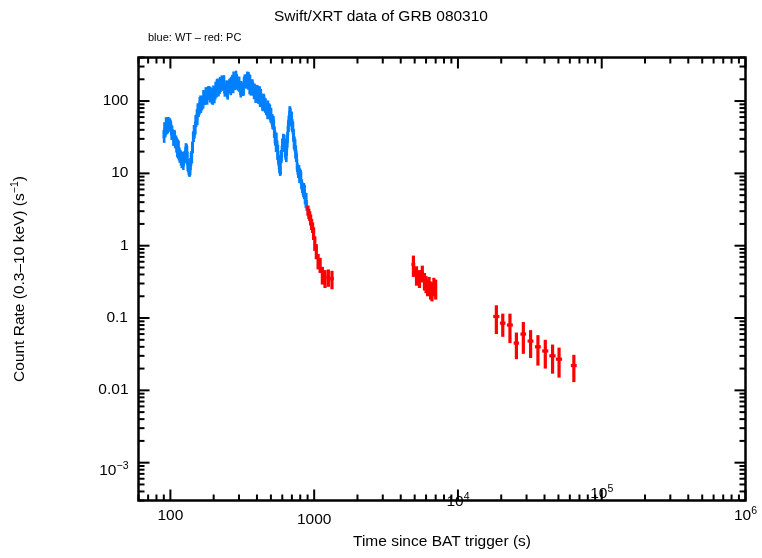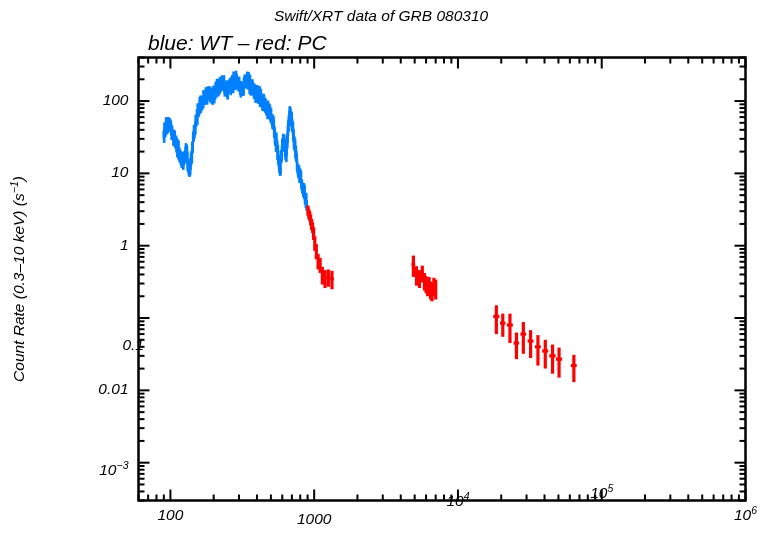--- a/index.html
+++ b/index.html
@@ -12,36 +12,35 @@
     height: 558px;
     font-family: "Liberation Sans", sans-serif;
     overflow: hidden;
     position: relative;
   }
   #figure {
     position: absolute;
     left: 0; top: 0;
     width: 762px;
     height: 440px;
-    font-style: italic;
   }
   .txt {
     position: absolute;
     white-space: nowrap;
     color: #000000;
   }
   #title {
     left: 0; top: 7px;
     width: 762px;
     text-align: center;
     font-size: 15.5px;
   }
   #subtitle {
     left: 148px; top: 31px;
-    font-size: 21px;
+    font-size: 11px;
   }
   #xlabel {
     left: 138px; top: 532px;
     width: 608px;
     text-align: center;
     font-size: 15.5px;
   }
   #ylabel-wrap {
     position: absolute;
     left: 0px;
@@ -78,20 +77,21 @@
 </style>
 </head>
 <body>
 
 <div id="figure">
 
   <div class="txt" id="title">Swift/XRT data of GRB 080310</div>
 
   <div class="txt" id="subtitle">blue: WT – red: PC</div>
 
+  <div class="txt" id="xlabel">Time since BAT trigger (s)</div>
 
   <div id="ylabel-wrap">
     <div id="ylabel"><span>Count Rate (0.3–10 keV) (s</span><sup>−1</sup><span>)</span></div>
   </div>
 
   <svg id="plot" width="762" height="558" viewBox="0 0 762 558" style="position:absolute;left:0;top:0;">
       <rect x="138.5" y="57.5" width="607" height="443" fill="none" stroke="#000000" stroke-width="2.5"></rect>
       <line x1="138.5" y1="500.5" x2="138.5" y2="494.5" stroke="#000000" stroke-width="2"></line>
       <line x1="138.5" y1="57.5" x2="138.5" y2="63.5" stroke="#000000" stroke-width="2"></line>
       <line x1="148.12533328781024" y1="500.5" x2="148.12533328781024" y2="494.5" stroke="#000000" stroke-width="2"></line>
@@ -812,18 +812,18 @@
 
   <div id="tick-labels">
       <div class="txt tick-label-x" style="left: 130.396px; top: 506px; width: 80px;">100</div>
       <div class="txt tick-label-x" style="left: 274.172px; top: 510px; width: 80px;">1000</div>
       <div class="txt tick-label-x" style="left: 417.948px; top: 492px; width: 80px;">10<sup>4</sup></div>
       <div class="txt tick-label-x" style="left: 561.724px; top: 484px; width: 80px;">10<sup>5</sup></div>
       <div class="txt tick-label-x" style="left: 705.5px; top: 506px; width: 80px;">10<sup>6</sup></div>
       <div class="txt tick-label-y" style="left: 42.5px; top: 91.0453px; width: 86px;">100</div>
       <div class="txt tick-label-y" style="left: 42.5px; top: 163.373px; width: 86px;">10</div>
       <div class="txt tick-label-y" style="left: 42.5px; top: 235.7px; width: 86px;">1</div>
-      <div class="txt tick-label-y" style="left: 58px; top: 308.027px; width: 86px; margin-top: 28px;">0.1</div>
+      <div class="txt tick-label-y" style="left: 42px; top: 308.027px; width: 86px;">0.1</div>
       <div class="txt tick-label-y" style="left: 42.5px; top: 380.354px; width: 86px; text-align: right;">0.01</div>
       <div class="txt tick-label-y" style="left: 42.5px; top: 461px; width: 86px;">10<sup>−3</sup></div>
     </div>
 
 </div>
 
 </body></html>

